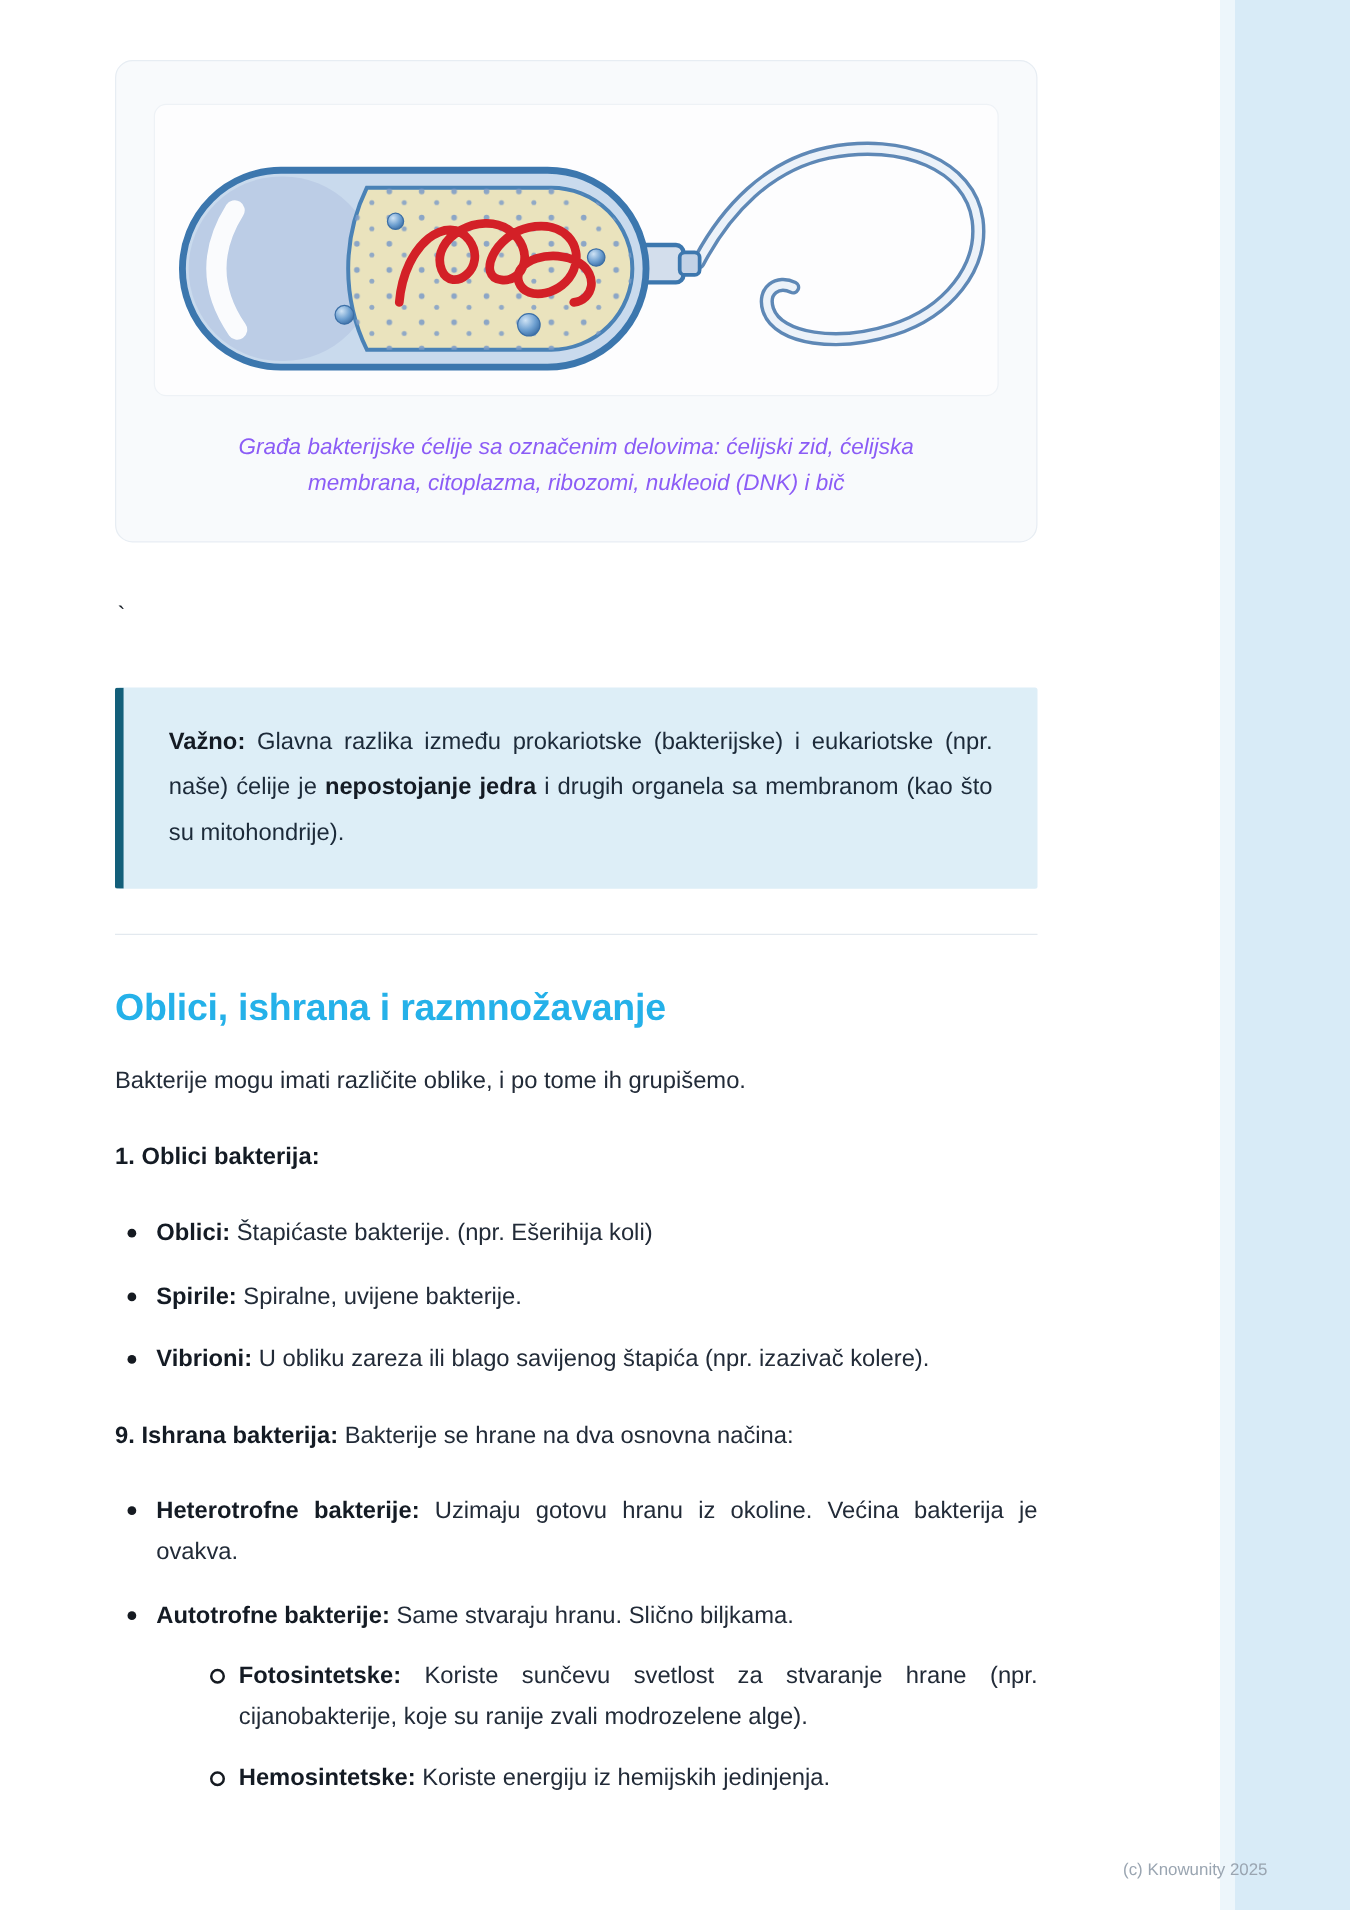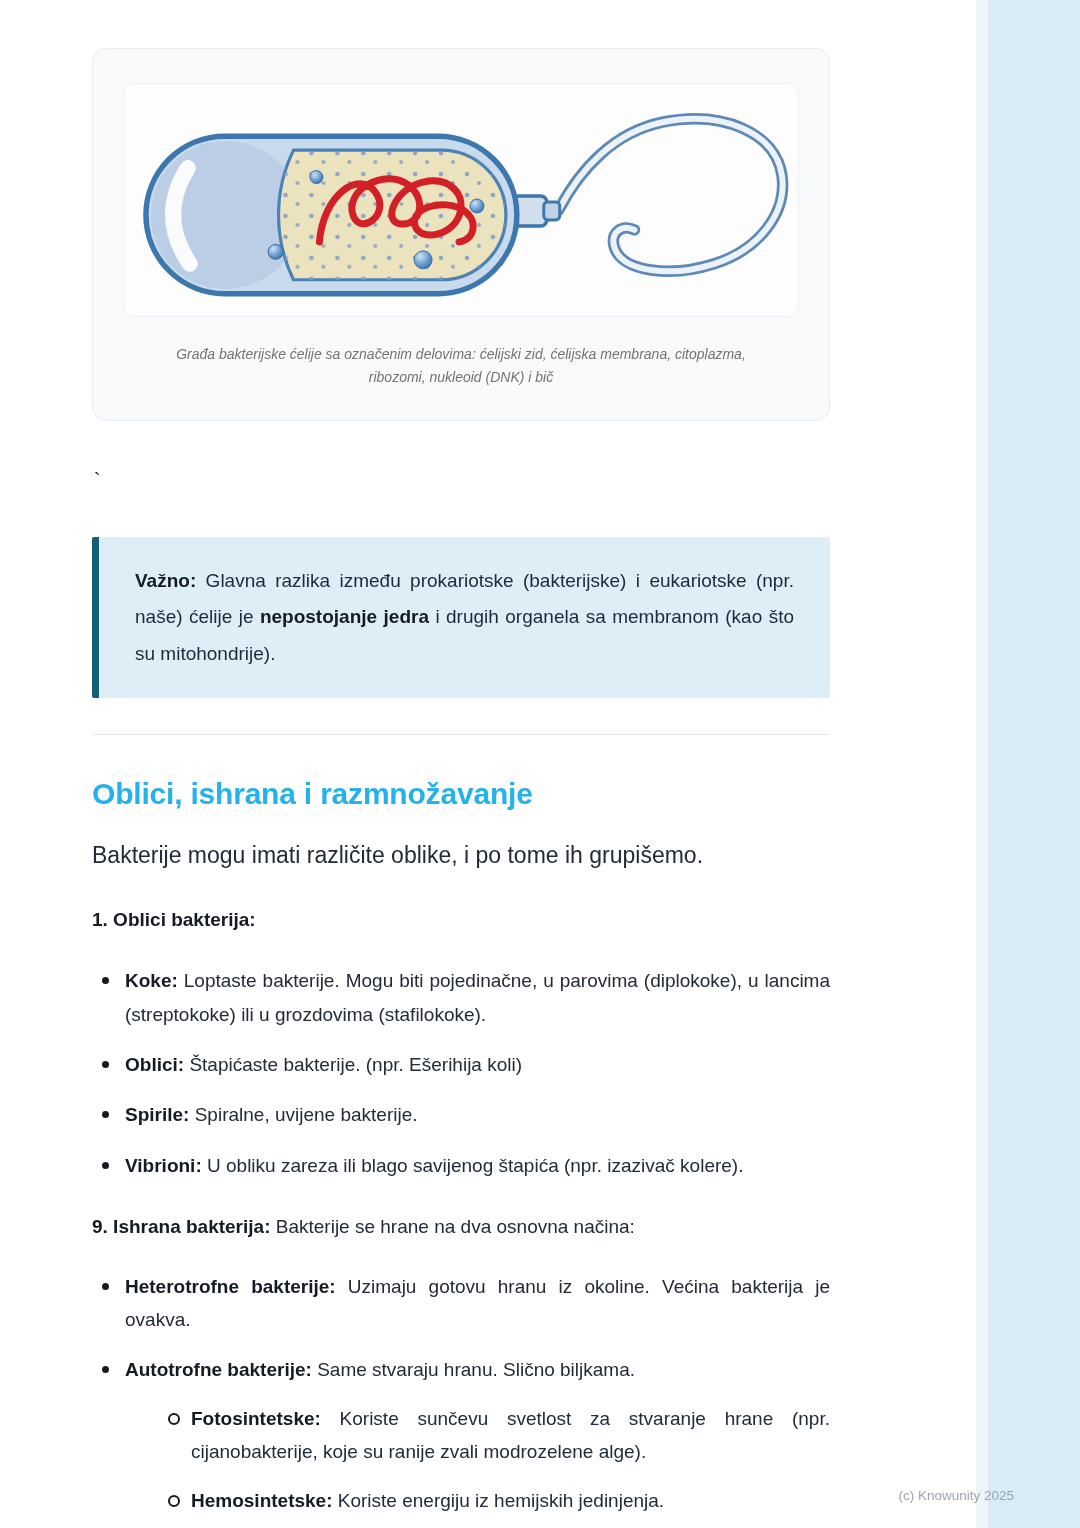--- a/index.html
+++ b/index.html
@@ -17,39 +17,39 @@
   .figure-card{
     margin:0;background:#f8fafc;border:1px solid #e7edf3;border-radius:14px;
     padding:34px 30px 28px;box-sizing:border-box;
   }
   .illustration{
     background:#fdfdfe;border:1px solid #eef2f6;border-radius:10px;
     height:232px;display:flex;align-items:center;justify-content:center;overflow:hidden;
   }
   .figure-card figcaption{
     margin:26px auto 4px;max-width:600px;text-align:center;font-style:italic;
-    color:#737373;font-size:14px;line-height:1.62;
+    color:#8b5cf6;font-size:18px;line-height:1.62;
   }
 
   .stray{margin:48px 0 0 2px;font-size:19px;color:#141b24;height:24px;}
 
   
   .callout{
     margin-top:44px;background:#ddeef7;border-left:7px solid #135f7a;
     padding:26px 36px;border-radius:2px;box-sizing:border-box;
   }
   .callout p{margin:0;font-size:19px;line-height:1.9;color:#1c2a39;text-align:justify;}
   .callout strong,.li strong,.part-title strong{font-weight:700;color:#141b24;}
 
   hr.divider{border:none;border-top:1px solid #e3e9ef;margin:36px 0 0;}
 
   h2.section-heading{
     margin:42px 0 0;color:#25b1e9;font-size:30px;font-weight:800;letter-spacing:-.2px;
   }
-  p.intro{margin:24px 0 12px;font-size:23px;line-height:1.75;}
+  p.intro{margin:24px 0 12px;font-size:19px;line-height:1.75;}
   p.part-title{margin:28px 0 0;font-size:19px;line-height:1.75;}
 
   ul.bullet-list{list-style:none;margin:28px 0 0;padding:0;}
   ul.bullet-list.tight{margin-top:26px;}
   .li{
     position:relative;padding-left:33px;margin:0 0 17px;
     font-size:19px;line-height:1.76;text-align:justify;
   }
   .dot-marker{
     position:absolute;left:10px;top:13px;width:7px;height:7px;border-radius:50%;
@@ -129,21 +129,20 @@
 
     <hr class="divider">
 
     <h2 class="section-heading">Oblici, ishrana i razmnožavanje</h2>
 
     <p class="intro">Bakterije mogu imati različite oblike, i po tome ih grupišemo.</p>
 
     <p class="part-title"><strong>1. Oblici bakterija:</strong></p>
 
     <ul class="bullet-list">
-      <li class="li"><span class="dot-marker"></span><strong>Koke:</strong><span> Loptaste bakterije. Mogu biti pojedinačne, u parovima (diplokoke), u lancima (streptokoke) ili u grozdovima (stafilokoke).</span></li>
       <li class="li"><span class="dot-marker"></span><strong>Oblici:</strong><span> Štapićaste bakterije. (npr. Ešerihija koli)</span></li>
       <li class="li"><span class="dot-marker"></span><strong>Spirile:</strong><span> Spiralne, uvijene bakterije.</span></li>
       <li class="li"><span class="dot-marker"></span><strong>Vibrioni:</strong><span> U obliku zareza ili blago savijenog štapića (npr. izazivač kolere).</span></li>
     </ul>
 
     <p class="part-title"><strong>9. Ishrana bakterija:</strong><span> Bakterije se hrane na dva osnovna načina:</span></p>
 
     <ul class="bullet-list tight">
       <li class="li"><span class="dot-marker"></span><strong>Heterotrofne bakterije:</strong><span> Uzimaju gotovu hranu iz okoline. Većina bakterija je ovakva.</span></li>
       <li class="li"><span class="dot-marker"></span><strong>Autotrofne bakterije:</strong><span> Same stvaraju hranu. Slično biljkama.</span>

